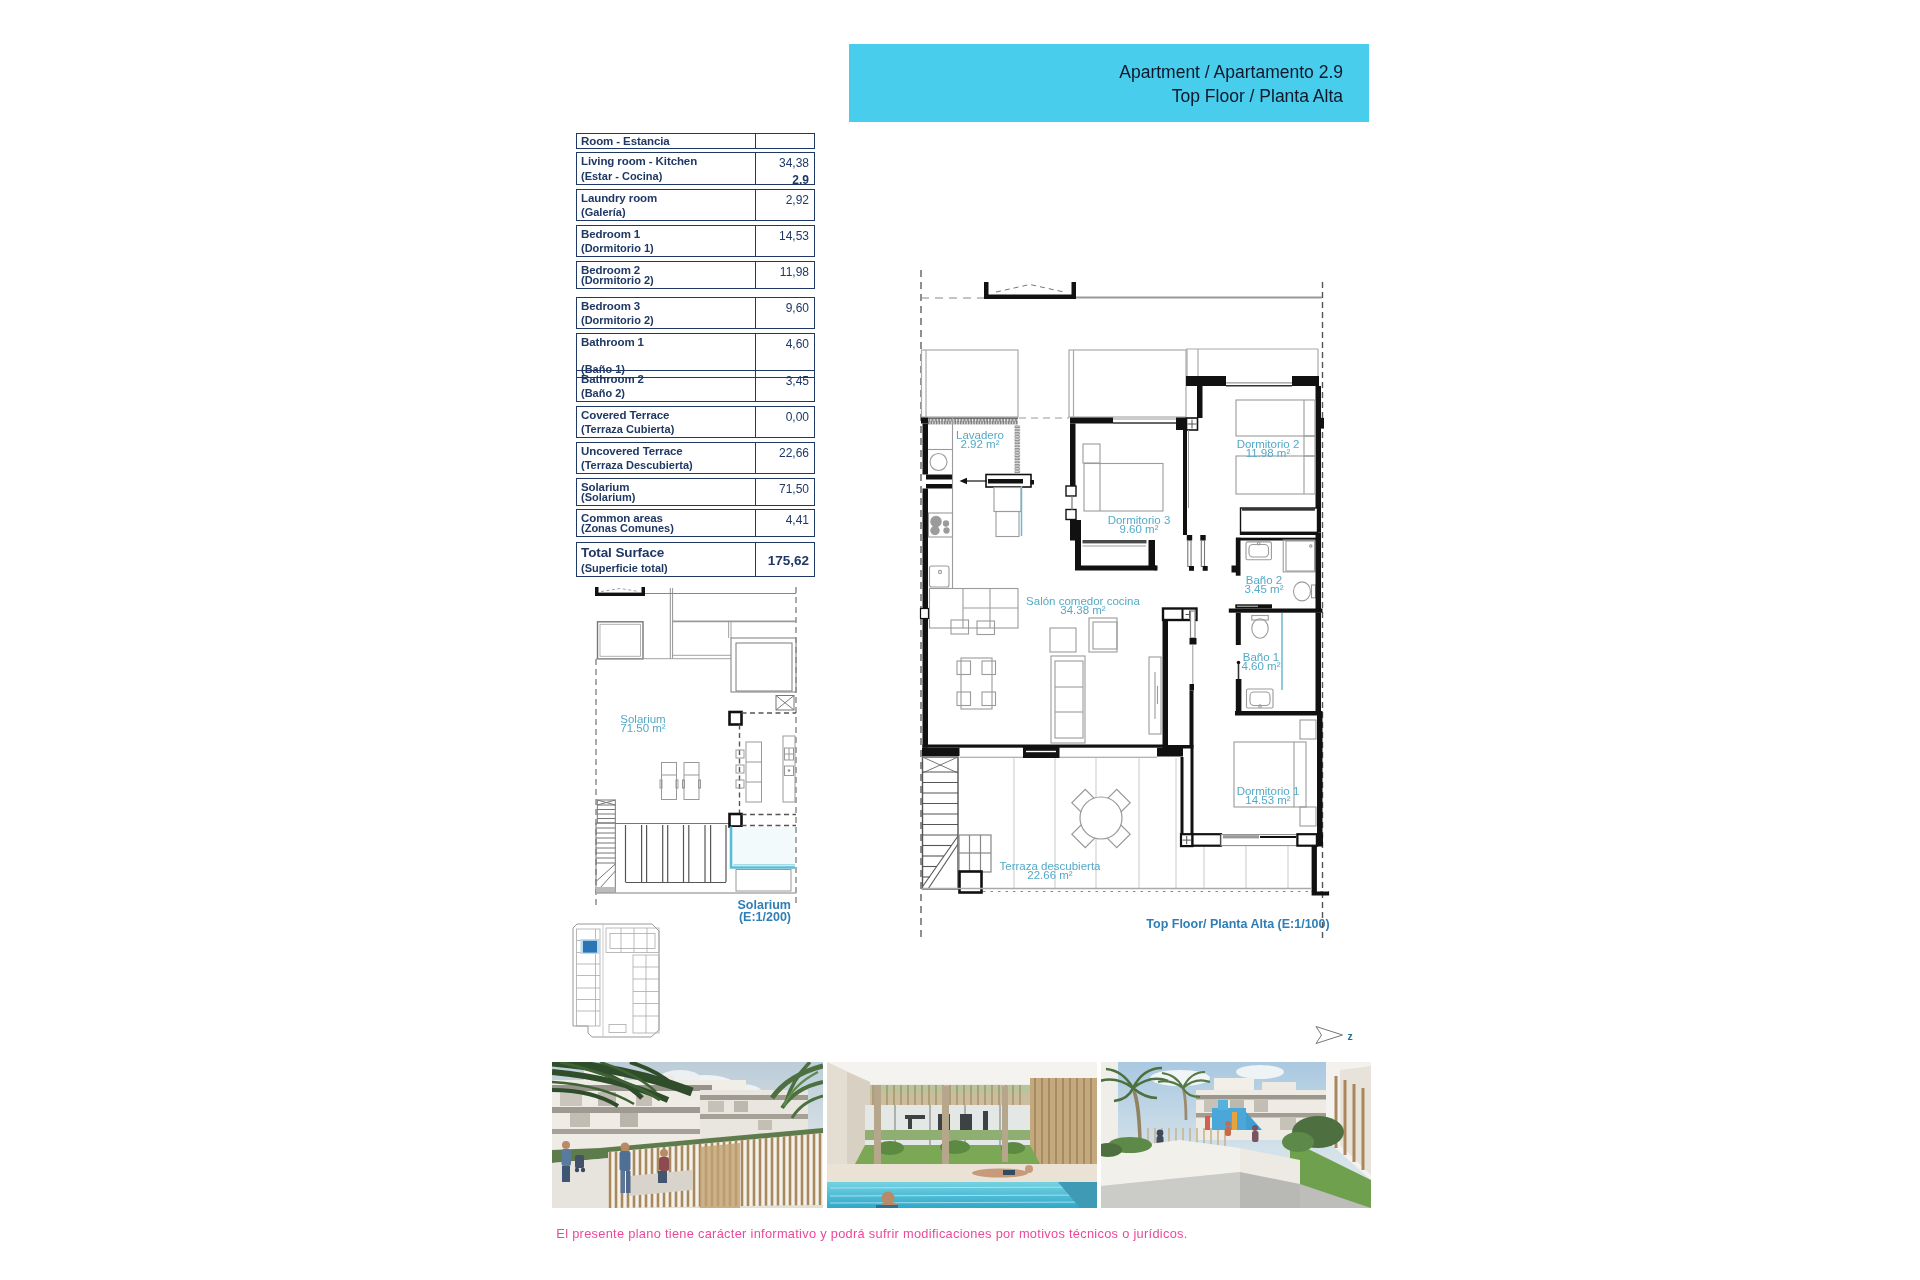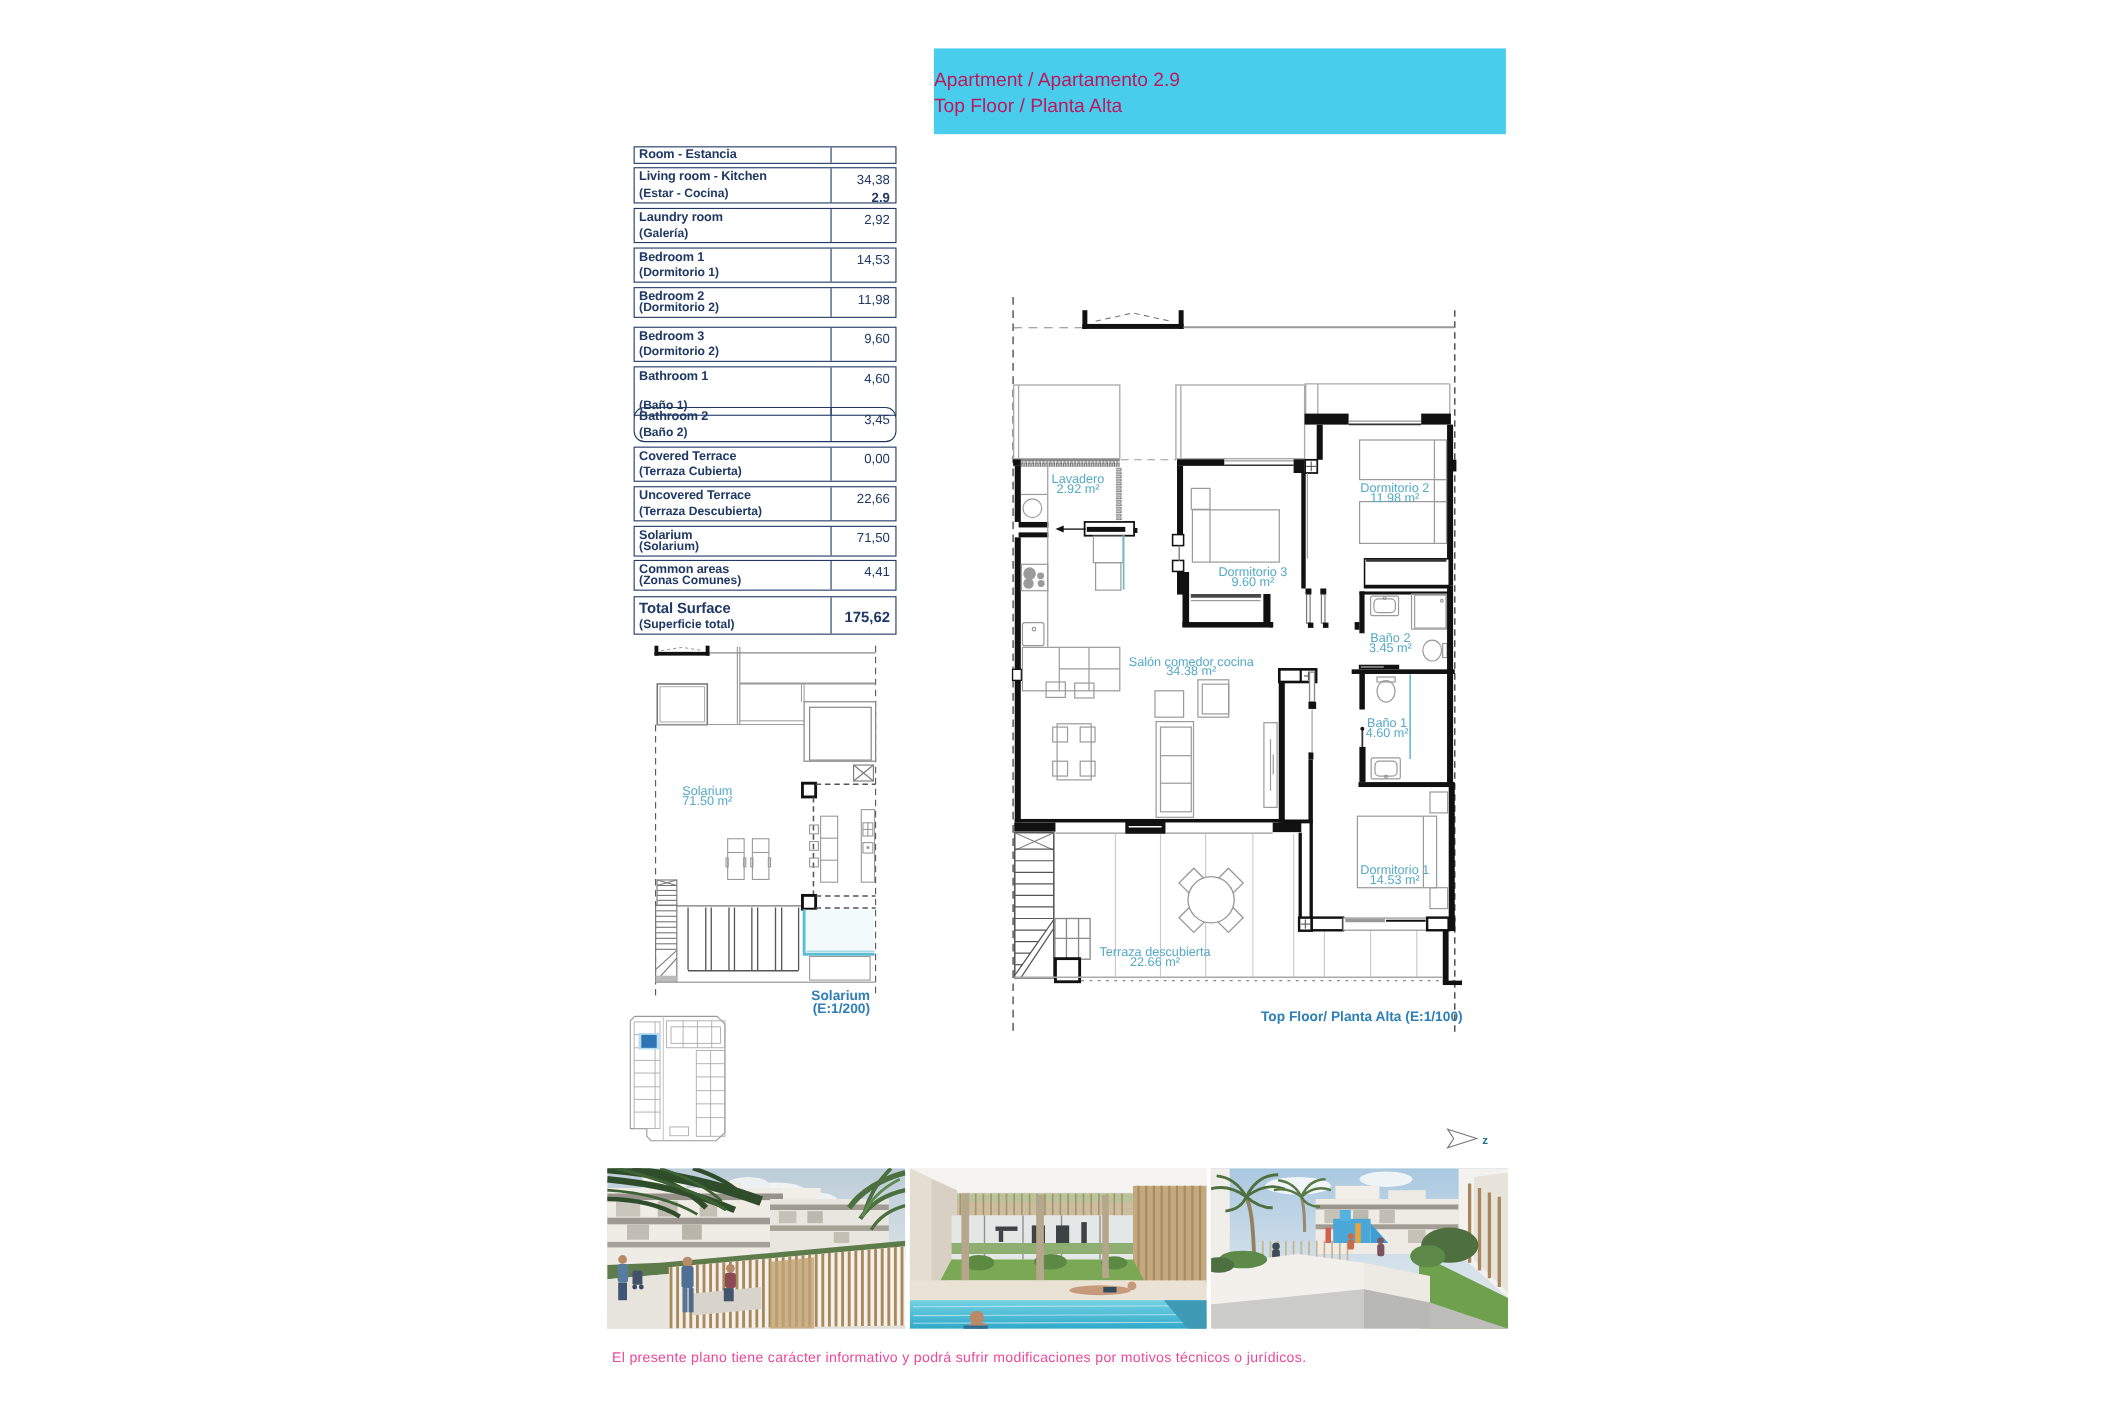--- a/index.html
+++ b/index.html
@@ -13,21 +13,21 @@
   .main{position:absolute;left:4px;top:2px;font-size:11.5px;font-weight:bold;letter-spacing:-0.1px;}
   .sub{position:absolute;left:4px;bottom:2px;font-size:11px;font-weight:bold;}
   .num{position:absolute;right:5px;top:3px;font-size:12px;}
 </style>
 </head>
 <body>
 <div id="page">
 
   <div class="abs" style="left:849px;top:44px;width:520px;height:78px;background:#48cdec;"></div>
 
-  <div class="abs" style="left:849px;top:61px;width:494px;text-align:left;color:#be185d;font-size:17.5px;line-height:23.5px;">Apartment / Apartamento 2.9<br>Top Floor / Planta Alta</div>
+  <div class="abs" style="left:849px;top:61px;width:494px;text-align:right;color:#0f172a;font-size:17.5px;line-height:23.5px;">Apartment / Apartamento 2.9<br>Top Floor / Planta Alta</div>
 
   <div id="areatable">
 
     <div class="trow" style="top:0;height:16px;">
       <div class="cell1"></div>
       <div class="main" style="top:1px;font-size:11.5px;">Room - Estancia</div>
       <div class="num" style="top:4px;font-weight:bold;font-size:12px;margin-top:35px;">2.9</div>
     </div>
 
     <div class="trow" style="top:19px;height:33px;">
@@ -65,21 +65,21 @@
         <div class="num">9,60</div>
     </div>
 
     <div class="trow" style="top:200px;height:45px;">
       <div class="cell1"></div>
         <div class="main">Bathroom 1</div>
         <div class="sub">(Baño 1)</div>
         <div class="num">4,60</div>
     </div>
 
-    <div class="trow" style="top:237px;height:32px;border-radius:10px;">
+    <div class="trow" style="top:237px;height:32px;">
       <div class="cell1"></div>
         <div class="main">Bathroom 2</div>
         <div class="sub">(Baño 2)</div>
         <div class="num">3,45</div>
     </div>
 
     <div class="trow" style="top:273px;height:32px;">
       <div class="cell1"></div>
         <div class="main">Covered Terrace</div>
         <div class="sub">(Terraza Cubierta)</div>

